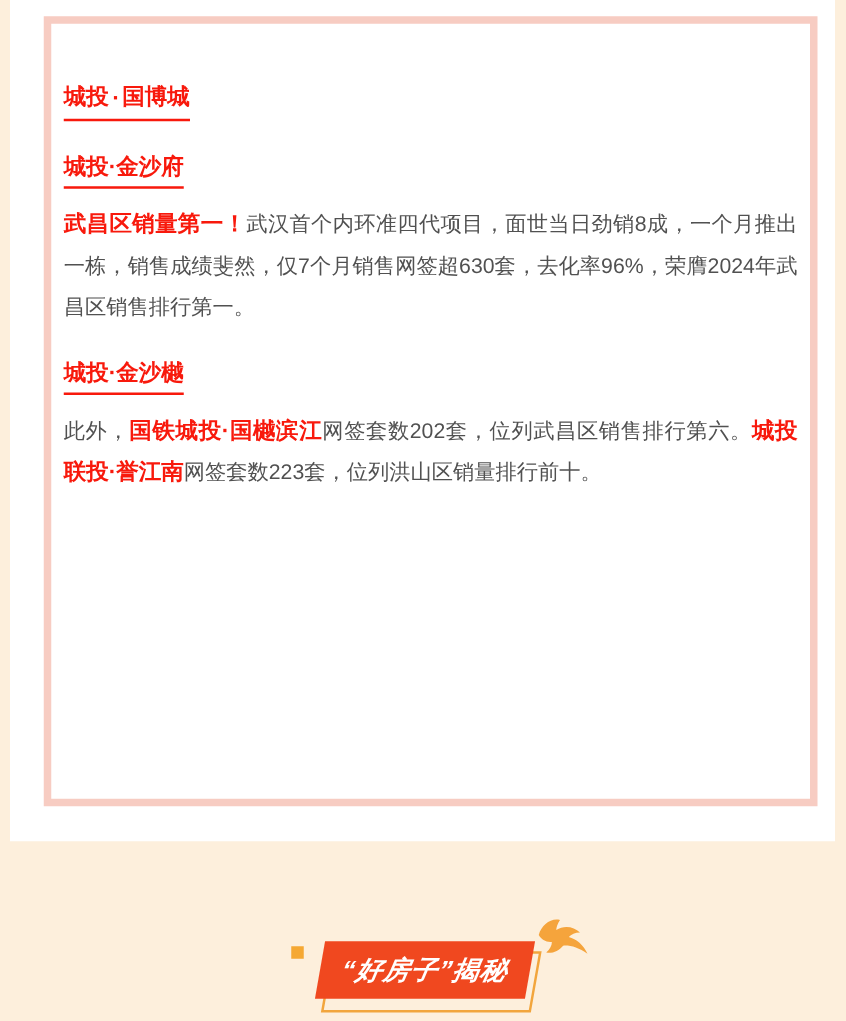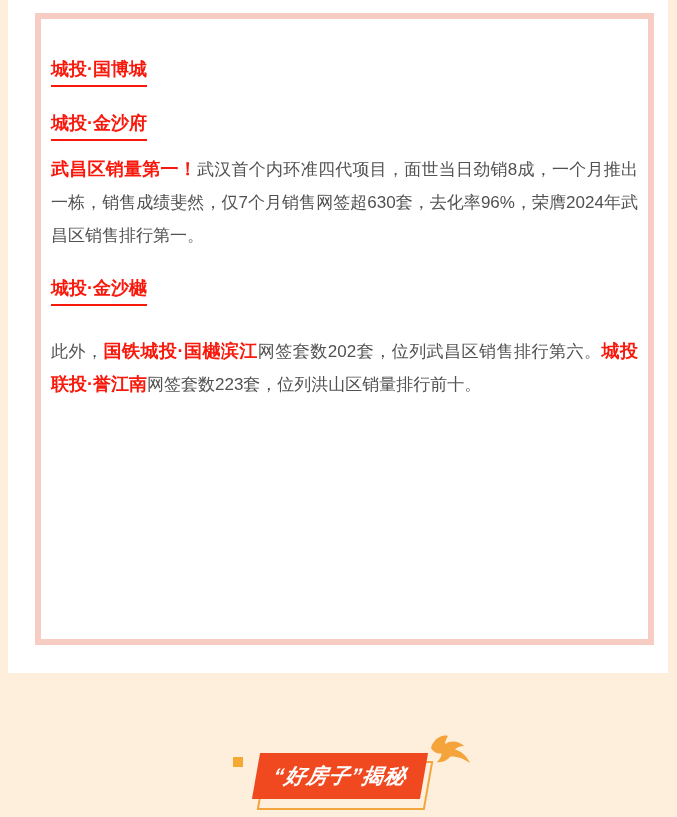--- a/index.html
+++ b/index.html
@@ -19,35 +19,35 @@
     width:619px; height:632px;
     box-sizing:border-box;
     border:6px solid #f7ccc2;
     background:#ffffff;
     padding:36px 10px 0 10px;
   }
   .section-heading {
     margin:26px 0 12px 0;
     font-size:18px; line-height:21px;
   }
-  .section-heading.first { margin-top:4px; }
+  .section-heading.first { margin-top:14px;font-family:Liberation Mono, monospace; }
   .section-heading .hd {
     display:inline-block;
     color:#f8190c; font-weight:bold;
     border-bottom:2px solid #f8190c;
     padding-bottom:5px;
   }
   p.body-para {
     margin:0; font-size:17px; line-height:33px;
     color:#515151; text-align:justify;
   }
   .lead, .red-bold {
     color:#f8190c; font-weight:bold; font-size:18px;
   }
-  p.extra-para { margin-top:29px; }
+  p.extra-para { margin-top:12px; }
   p.closing-para {
     margin:25px 0 0 0; font-size:18px; line-height:33px;
     color:#f8190c; font-weight:bold;
   }
   .amber-square {
     position:absolute; left:233px; top:757px;
     width:10px; height:10px; background:#f5a833;
   }
   .banner-outline {
     position:absolute; left:261px; top:761px;

